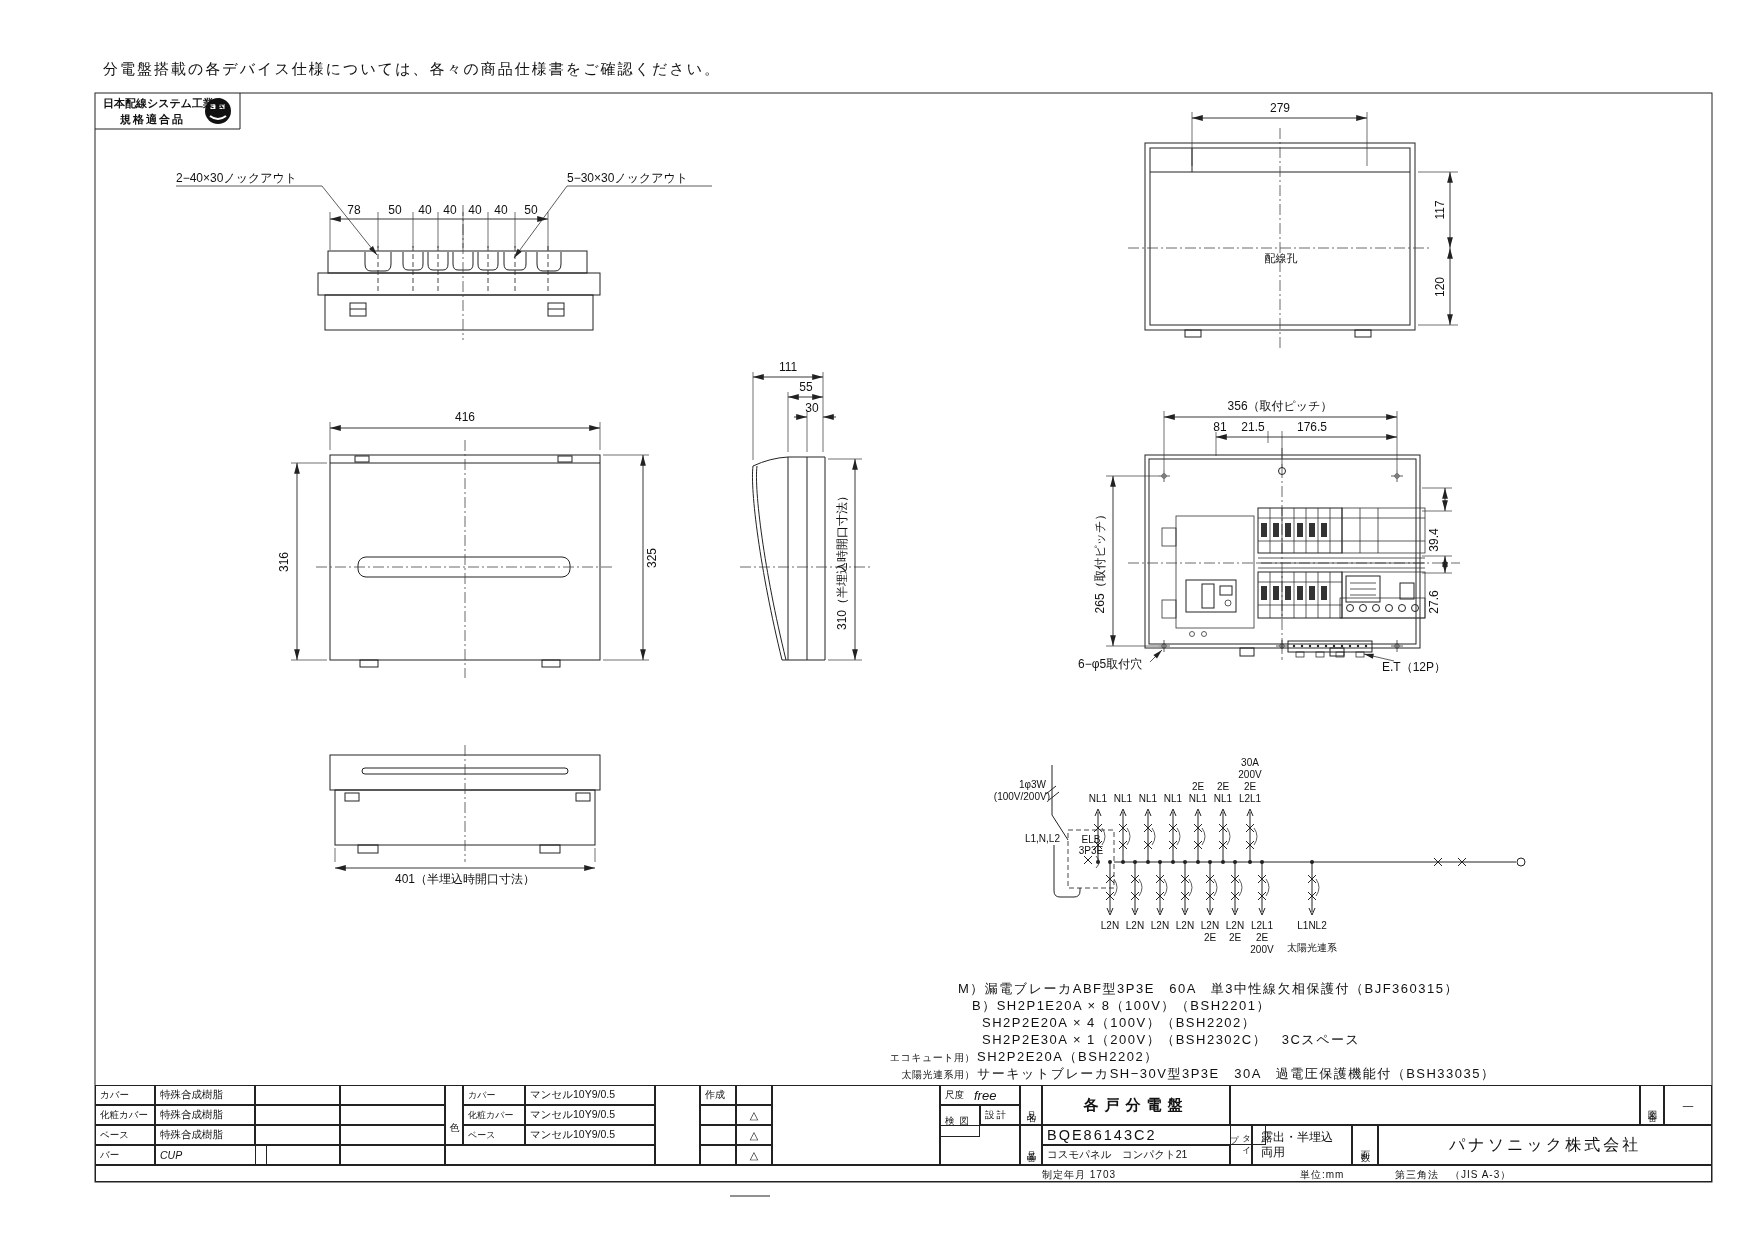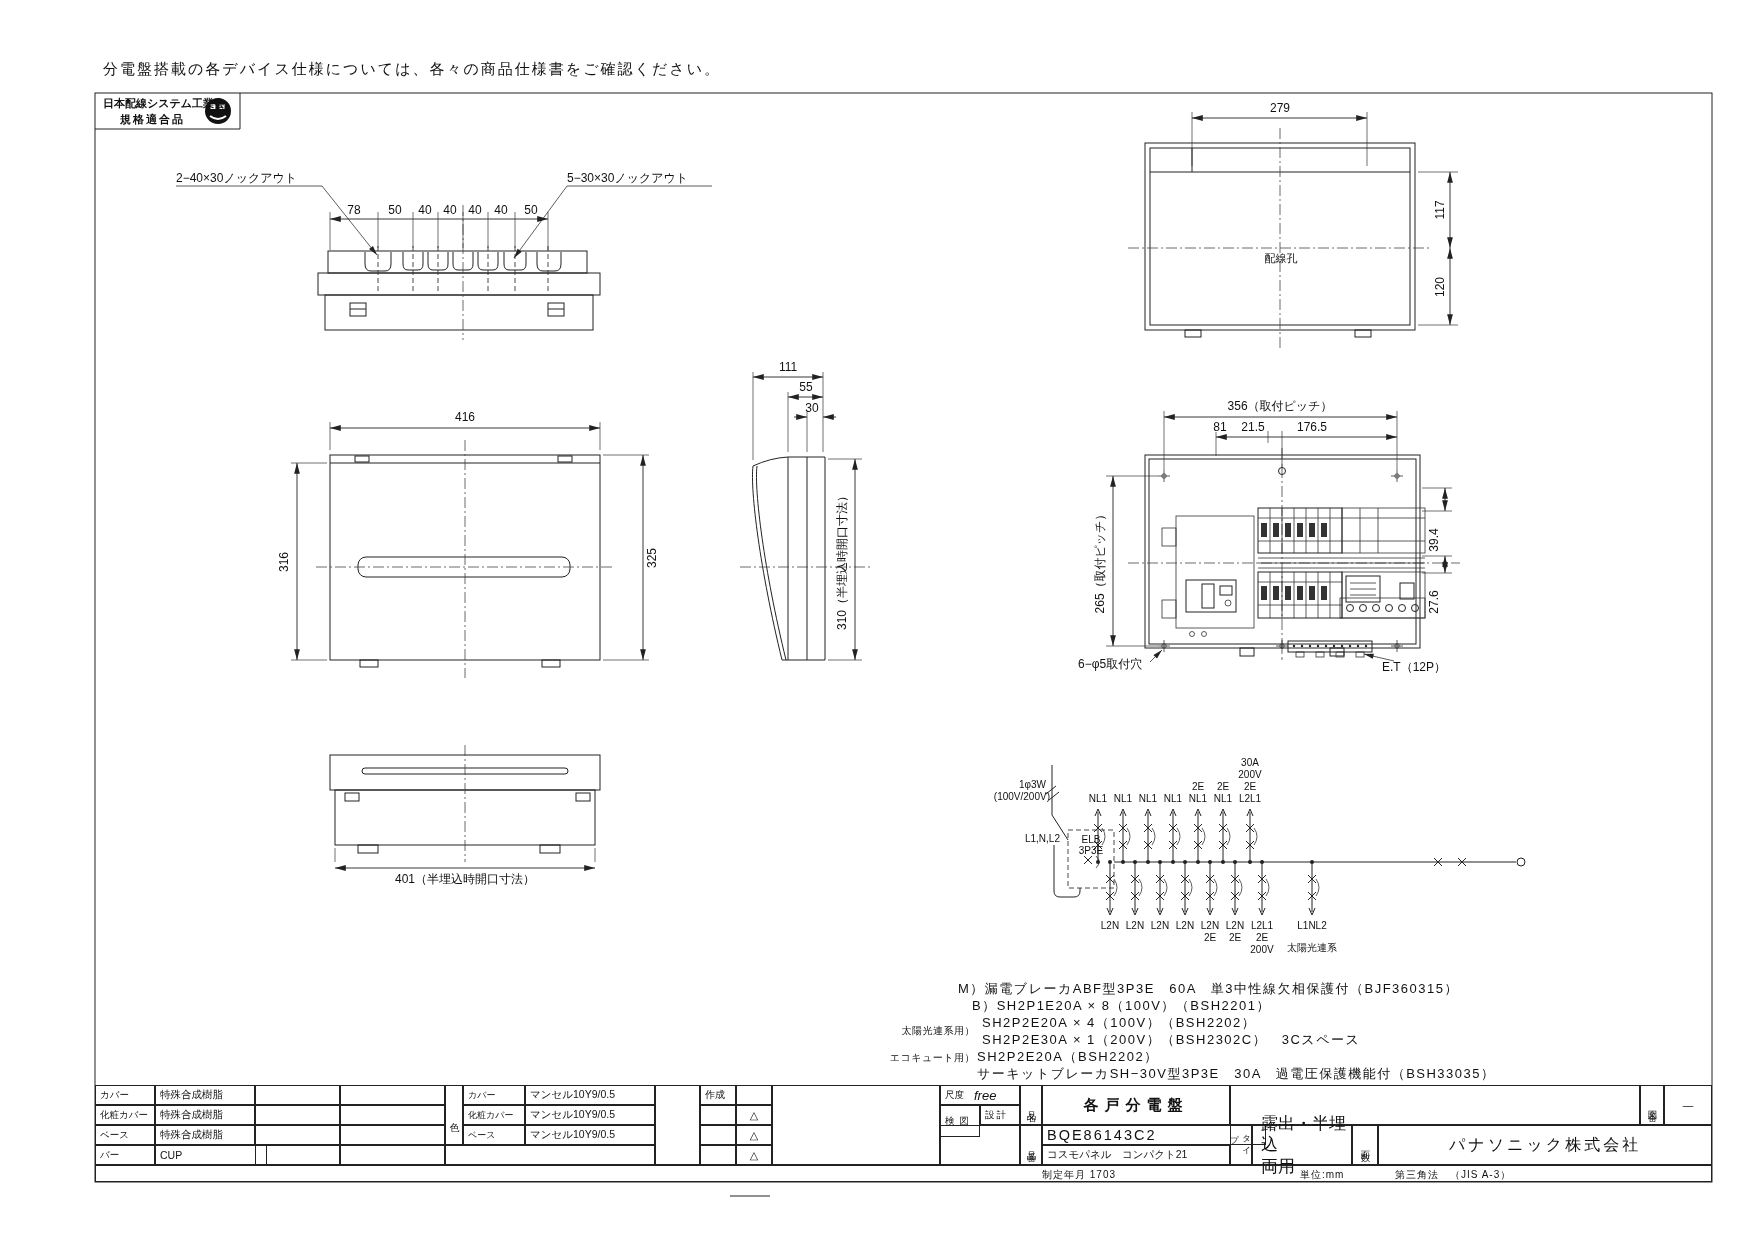--- a/index.html
+++ b/index.html
@@ -27,21 +27,21 @@
   .cc{justify-content:center;padding:0;}
   .vcell{writing-mode:vertical-rl;text-orientation:upright;justify-content:center;
          align-items:center;padding:2px 0;letter-spacing:2px;}
   .big{font-size:15px;letter-spacing:6px;font-weight:bold;}
   .pn{font-size:14.5px;letter-spacing:2px;}
   .small{font-size:9.5px;}
   .company{font-size:16px;letter-spacing:3px;}
   .free{font-style:italic;font-size:13px;margin-left:10px;}
   .tri{font-size:11px;}
   .striptxt{position:absolute;font-size:10px;letter-spacing:1px;}
-  .typecol{flex-direction:column;justify-content:center;align-items:flex-start;line-height:1.25;font-size:17px;}
+  .typecol{flex-direction:column;justify-content:center;align-items:flex-start;line-height:1.25;font-size:12px;}
 </style>
 </head>
 <body>
 
 <div class="sheet">
 
 <svg width="1755" height="1240" viewBox="0 0 1755 1240">
 <defs>
   <marker id="mA" orient="auto" markerWidth="14" markerHeight="10" refX="13" refY="5">
           <path d="M13,5 L1,1.8 L1,8.2 z" fill="#222"></path>
@@ -433,33 +433,33 @@
 <div class="t note" style="left:103px;top:60px;">分電盤搭載の各デバイス仕様については、各々の商品仕様書をご確認ください。</div>
 <div class="t logo1" style="left:103px;top:96px;">日本配線システム工業会</div>
 <div class="t logo2" style="left:120px;top:112px;">規格適合品</div>
 
 <div class="t nline" style="left:958px;top:980px;">M）漏電ブレーカABF型3P3E　60A　単3中性線欠相保護付（BJF360315）</div>
 <div class="t nline" style="left:972px;top:997px;">B）SH2P1E20A × 8（100V）（BSH2201）</div>
 <div class="t nline" style="left:982px;top:1014px;">SH2P2E20A × 4（100V）（BSH2202）</div>
 <div class="t nline" style="left:982px;top:1031px;">SH2P2E30A × 1（200V）（BSH2302C）　3Cスペース</div>
 <div class="t nprefix" style="right:780px;top:1051px;">エコキュート用）</div>
 <div class="t nline" style="left:977px;top:1048px;">SH2P2E20A（BSH2202）</div>
-<div class="t nprefix" style="right:780px;top:1024px;">太陽光連系用）</div>
+<div class="t nprefix" style="right:780px;top:1068px;">太陽光連系用）</div>
 <div class="t nline" style="left:977px;top:1065px;">サーキットブレーカSH−30V型3P3E　30A　過電圧保護機能付（BSH33035）</div>
 
 <div>
 
   <div class="cell" style="left:95px;top:1085px;width:60px;height:20px;font-size:9.5px;">カバー</div>
   <div class="cell" style="left:95px;top:1105px;width:60px;height:20px;font-size:9.5px;">化粧カバー</div>
   <div class="cell" style="left:95px;top:1125px;width:60px;height:20px;font-size:9.5px;">ベース</div>
   <div class="cell" style="left:95px;top:1145px;width:60px;height:20px;font-size:9.5px;">バー</div>
   <div class="cell" style="left:155px;top:1085px;width:100px;height:20px;">特殊合成樹脂</div>
   <div class="cell" style="left:155px;top:1105px;width:100px;height:20px;">特殊合成樹脂</div>
   <div class="cell" style="left:155px;top:1125px;width:100px;height:20px;">特殊合成樹脂</div>
-  <div class="cell" style="left:155px;top:1145px;width:112px;height:20px;">CUP</div>
+  <div class="cell" style="left:155px;top:1145px;width:112px;height:20px;font-style:italic;">CUP</div>
   <div class="cell" style="left:255px;top:1085px;width:85px;height:20px;"></div>
   <div class="cell" style="left:255px;top:1105px;width:85px;height:20px;"></div>
   <div class="cell" style="left:255px;top:1125px;width:85px;height:20px;"></div>
   <div class="cell" style="left:255px;top:1145px;width:85px;height:20px;"></div>
   <div class="cell" style="left:340px;top:1085px;width:105px;height:20px;"></div>
   <div class="cell" style="left:340px;top:1105px;width:105px;height:20px;"></div>
   <div class="cell" style="left:340px;top:1125px;width:105px;height:20px;"></div>
   <div class="cell" style="left:340px;top:1145px;width:105px;height:20px;"></div>
 
   <div class="cell vcell" style="left:445px;top:1085px;width:18px;height:60px;font-size:10px;">色</div>

